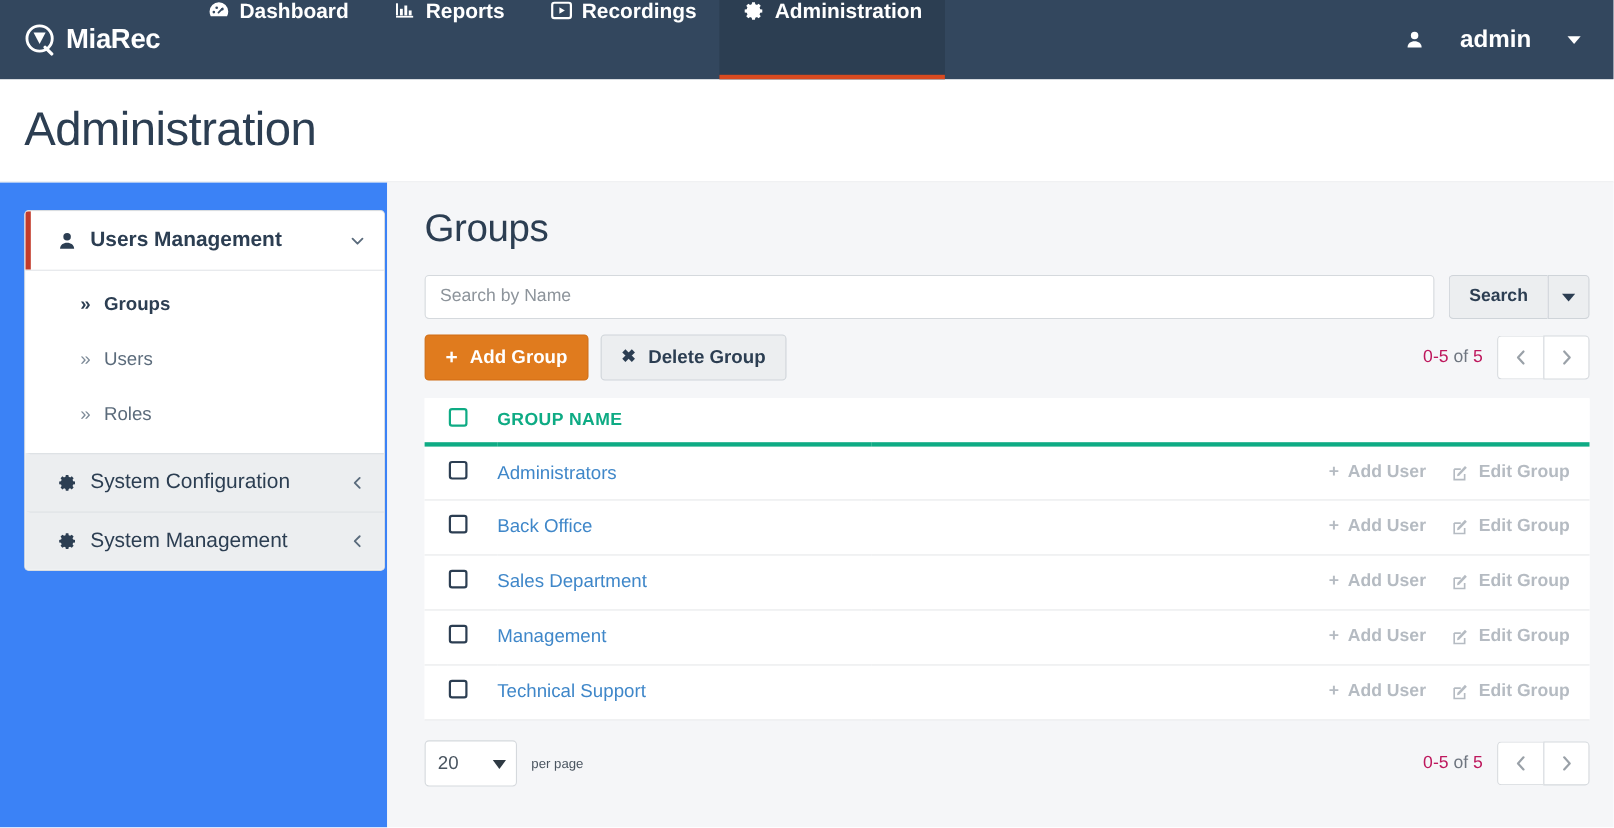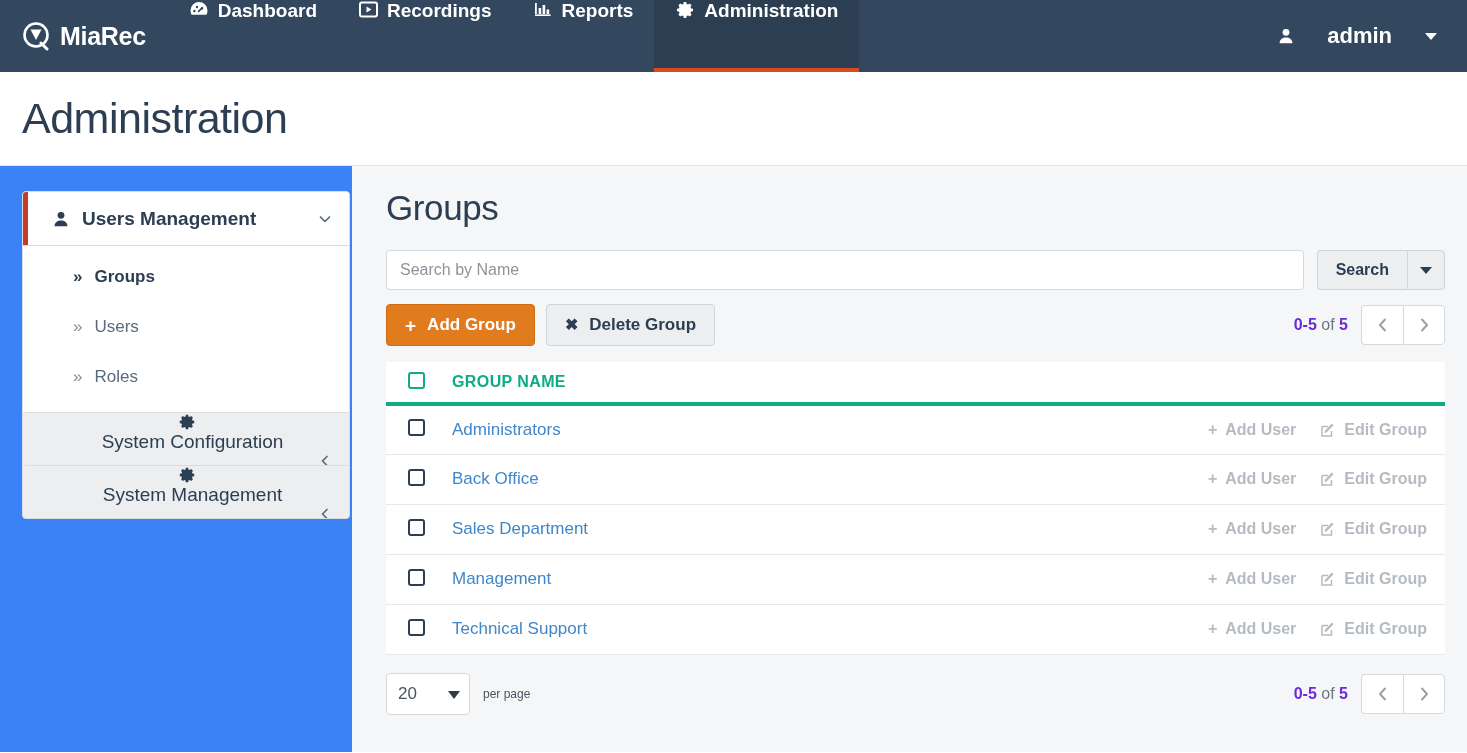--- a/index.html
+++ b/index.html
@@ -106,21 +106,20 @@
     padding: 0 16px 0 24px;
     background: #ffffff;
     border-left: 5px solid #c23b2b;
     cursor: pointer;
     position: relative;
   }
   .side-group-head.plain {
     background: #eceef0;
     border-left: 5px solid transparent;
     border-top: 1px solid #d9dde1;
-    flex-direction: column;
   }
   .side-group-head .gico { margin-right: 12px; display:flex;align-items:center; color:#2c3e52;}
   .side-group-head .label {
     font-size: 19px;
     color: #2c3e52;
     white-space: nowrap;
   }
   .side-group-head.bold .label { font-weight: bold; }
   .side-group-head .chev { margin-left: auto; color:#5a6b7c; display:flex; align-items:center;}
   .side-sub {
@@ -233,21 +232,21 @@
   }
   .btn-del .ico { margin-right: 11px; font-size: 16px; line-height:1;}
 
   .pager { margin-left: auto; display: flex; align-items: center; }
   .pager-count {
     font-size: 16px;
     color: #6f7680;
     margin-right: 13px;
     white-space: nowrap;
   }
-  .pager-count b { color: #6d28d9; font-weight: bold; }
+  .pager-count b { color: #be185d; font-weight: normal; }
   .pager-btns { display: flex; }
   .pg-btn {
     width: 42px; height: 40px;
     background: #ffffff;
     border: 1px solid #d5d9dd;
     display: flex; align-items: center; justify-content: center;
     cursor: pointer;
     color: #9aa1a8;
     font-size: 20px;
   }
@@ -355,39 +354,39 @@
           <circle cx="8" cy="7" r="1.2" fill="#33475e"></circle>
           <circle cx="13" cy="8.4" r="1.2" fill="#33475e"></circle>
           <path d="M13.4 7.6 L9.6 11.4" stroke="#33475e" stroke-width="1.6" stroke-linecap="round"></path>
         </svg>
       </span>
       <span>Dashboard</span>
     </div>
 
     <div class="nav-item">
       <span class="ico">
-        <svg width="19" height="19" viewBox="0 0 19 19">
-          <rect x="1" y="2.5" width="17" height="14" rx="2" fill="none" stroke="#ffffff" stroke-width="2"></rect>
-          <path d="M7.5 6.5 L12.5 9.5 L7.5 12.5 Z" fill="#ffffff"></path>
-        </svg>
-      </span>
-      <span>Recordings</span>
-    </div>
-
-    <div class="nav-item">
-      <span class="ico">
         <svg width="19" height="18" viewBox="0 0 19 18">
           <rect x="1" y="3" width="1.8" height="11" fill="#ffffff"></rect>
           <rect x="4.6" y="8" width="2.6" height="6" fill="#ffffff"></rect>
           <rect x="8.6" y="5" width="2.6" height="9" fill="#ffffff"></rect>
           <rect x="12.6" y="9.5" width="2.6" height="4.5" fill="#ffffff"></rect>
           <rect x="1" y="14.4" width="15.6" height="1.6" fill="#ffffff"></rect>
         </svg>
       </span>
       <span>Reports</span>
+    </div>
+
+    <div class="nav-item">
+      <span class="ico">
+        <svg width="19" height="19" viewBox="0 0 19 19">
+          <rect x="1" y="2.5" width="17" height="14" rx="2" fill="none" stroke="#ffffff" stroke-width="2"></rect>
+          <path d="M7.5 6.5 L12.5 9.5 L7.5 12.5 Z" fill="#ffffff"></path>
+        </svg>
+      </span>
+      <span>Recordings</span>
     </div>
 
     <div class="nav-item active">
       <span class="ico">
         <svg width="20" height="20" viewBox="0 0 20 20">
           <path fill="#ffffff" d="M10 6.2a3.8 3.8 0 1 0 0 7.6 3.8 3.8 0 0 0 0-7.6zm0 5.6a1.8 1.8 0 1 1 0-3.6 1.8 1.8 0 0 1 0 3.6z"></path>
           <path fill="#ffffff" d="M18 8.7l-1.9-.3a6.6 6.6 0 0 0-.6-1.5l1.1-1.6-1.9-1.9-1.6 1.1a6.6 6.6 0 0 0-1.5-.6L11.3 2h-2.6l-.3 1.9a6.6 6.6 0 0 0-1.5.6L5.3 3.4 3.4 5.3l1.1 1.6a6.6 6.6 0 0 0-.6 1.5L2 8.7v2.6l1.9.3a6.6 6.6 0 0 0 .6 1.5l-1.1 1.6 1.9 1.9 1.6-1.1a6.6 6.6 0 0 0 1.5.6l.3 1.9h2.6l.3-1.9a6.6 6.6 0 0 0 1.5-.6l1.6 1.1 1.9-1.9-1.1-1.6a6.6 6.6 0 0 0 .6-1.5l1.9-.3V8.7z"></path>
         </svg>
       </span>
       <span>Administration</span>

